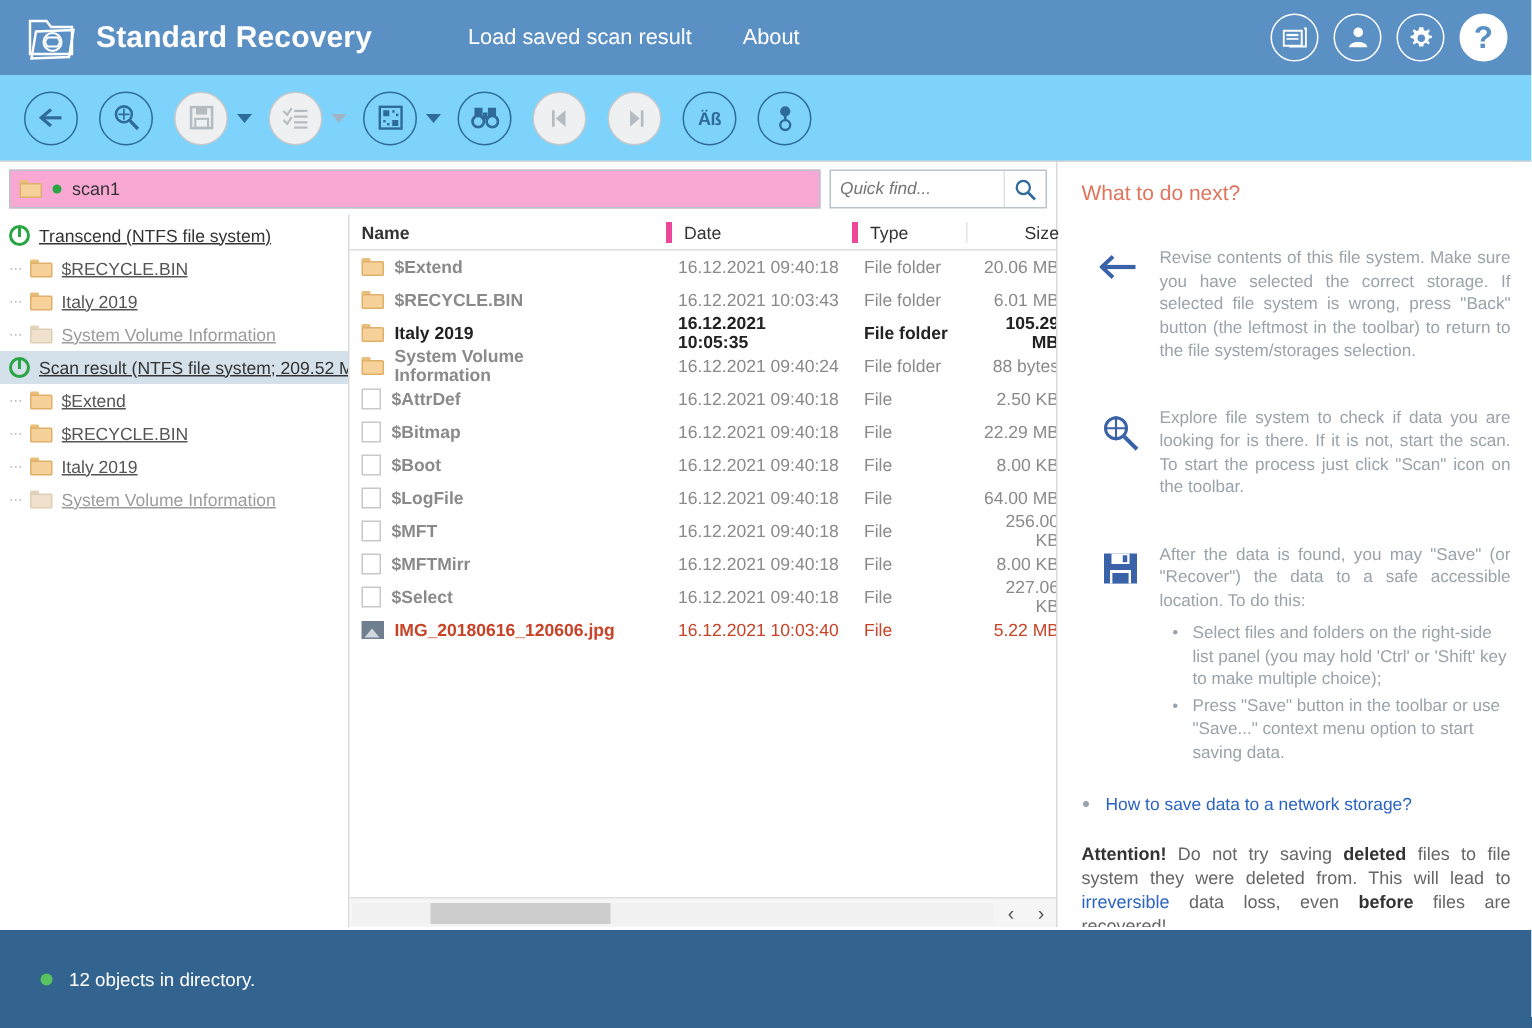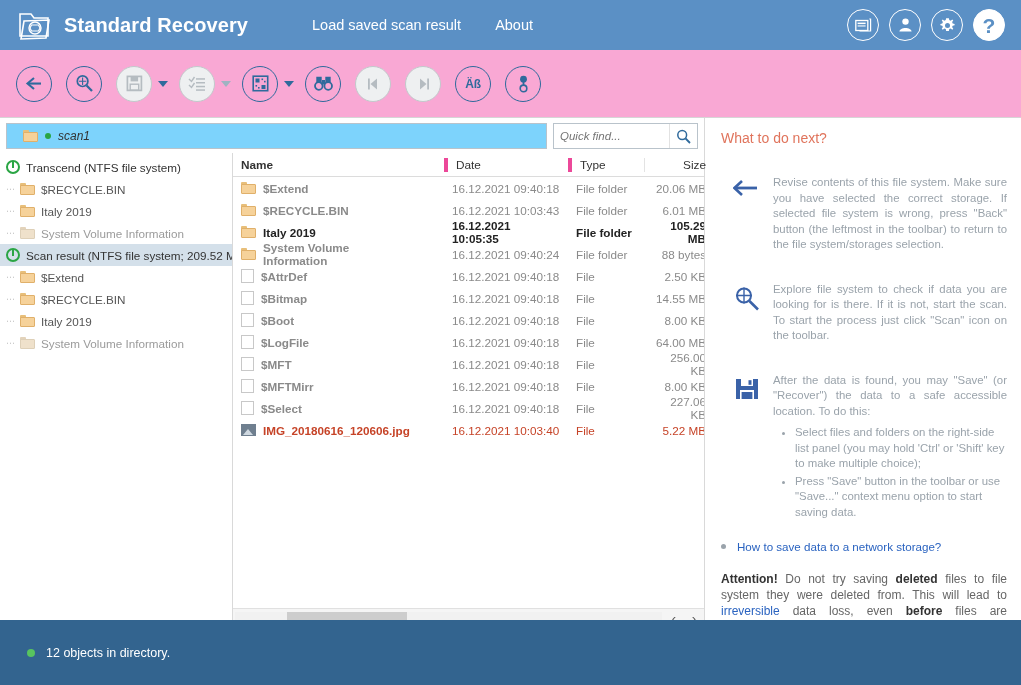--- a/index.html
+++ b/index.html
@@ -30,56 +30,56 @@
   .circ {
     width:32px; height:32px; border-radius:50%;
     border:1.6px solid #ffffff; display:flex; align-items:center; justify-content:center;
     cursor:pointer;
   }
   .circ.filled { background:#ffffff; border-color:#ffffff; }
   .circ.filled .qm { color:#5b90c5; font-size:21px; font-weight:bold; line-height:1; }
 
   
   .toolbar {
-    height: 68px; background:#f9a8d4; border-bottom:1px solid #d6d6d6;
+    height: 58px; background:#7dd3fc; border-bottom:1px solid #d6d6d6;
     display:flex; align-items:center; padding-left: 16px; gap: 2px;
   }
   .tbtn {
     width:36px; height:36px; border-radius:50%;
     border:1.5px solid #2f6a9c; display:flex; align-items:center; justify-content:center;
     cursor:pointer; flex:none;
   }
   .tbtn.disabled { border-color:#c3c8cb; background:#eef0f1; cursor:default; }
   .tb-gap { width: 10px; flex:none; }
   .caret {
     width:0;height:0;border-left:5px solid transparent;border-right:5px solid transparent;
     border-top:6px solid #2f6a9c; margin:0 9px 0 4px; cursor:pointer; flex:none;
   }
 
   
   .main { display:flex; height: 510px; }
   .left-pane { width: 705px; border-right: 1px solid #d9d9d9; display:flex; flex-direction:column; }
 
   .pathrow { display:flex; height:26px; margin:5px 6px 4px 6px; gap:6px; }
   .pathbox {
-    flex:1; border:1px solid #b9c3cb; background:#7dd3fc;
-    display:flex; align-items:center; padding-left:16px; gap:7px; font-size:12px; color:#333;font-style:italic;
+    flex:1; border:1px solid #b9c3cb; background:#f9a8d4;
+    display:flex; align-items:center; padding-left:6px; gap:7px; font-size:12px; color:#333;
   }
   .findbox { width:145px; border:1px solid #b9c3cb; background:#fff; display:flex; align-items:center; }
   .findbox input {
     border:none; outline:none; width:115px; font-size:11.5px; font-style:italic;
     color:#9aa0a6; padding-left:6px; font-family:"Liberation Sans", sans-serif; background:transparent;
   }
   .findbtn { width:27px; height:24px; display:flex; align-items:center; justify-content:center; cursor:pointer; border-left:1px solid #e2e2e2;}
 
   .panes { display:flex; flex:1; min-height:0; }
   .tree { width:233px; border-right:1px solid #d9d9d9; padding-top:3px; overflow:hidden; }
   .trow { height:22px; display:flex; align-items:center; font-size:11.7px; cursor:pointer; padding-left:6px; }
   .trow.sel { background:#d4e0ea; }
-  .trow .tlabel { color:#555; white-space:nowrap; overflow:hidden; }
+  .trow .tlabel { color:#555; white-space:nowrap; overflow:hidden;text-decoration:underline; }
   .trow.root .tlabel { color:#333; }
   .trow.dim .tlabel { color:#9b9b9b; }
   .dots { width:14px; color:#b9b9b9; font-size:9px; letter-spacing:1px; flex:none; }
 
   .list { flex:1; display:flex; flex-direction:column; min-width:0; }
   .lhead { display:flex; height:24px; border-bottom:1px solid #dcdcdc; align-items:center; font-size:11.8px; color:#333; }
   .lhead div { padding:0 8px; }
   .c-name { width:185px; flex:none;font-weight:bold; }
   .c-mark { width:26px; flex:none; }
   .c-date { width:124px; flex:none; }
@@ -430,21 +430,21 @@
                 <div class="c-size">2.50 KB</div>
               </div>
               <div class="lrow">
                 <div class="c-name nm">
                   <span class="fileic"></span>
                   <span>$Bitmap</span>
                 </div>
                 <div class="c-mark"><span class="dotmark"></span></div>
                 <div class="c-date">16.12.2021 09:40:18</div>
                 <div class="c-type">File</div>
-                <div class="c-size">14.55 MB</div>
+                <div class="c-size">22.29 MB</div>
               </div>
               <div class="lrow">
                 <div class="c-name nm">
                   <span class="fileic"></span>
                   <span>$Boot</span>
                 </div>
                 <div class="c-mark"><span class="dotmark"></span></div>
                 <div class="c-date">16.12.2021 09:40:18</div>
                 <div class="c-type">File</div>
                 <div class="c-size">8.00 KB</div>

